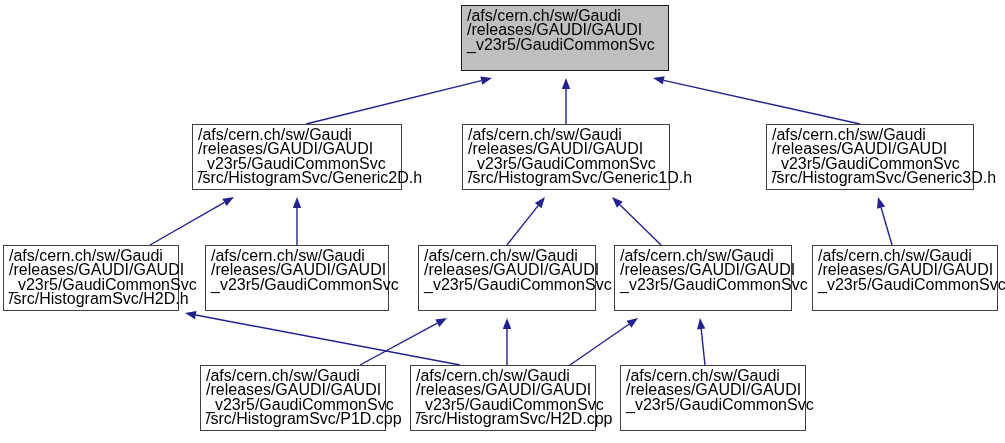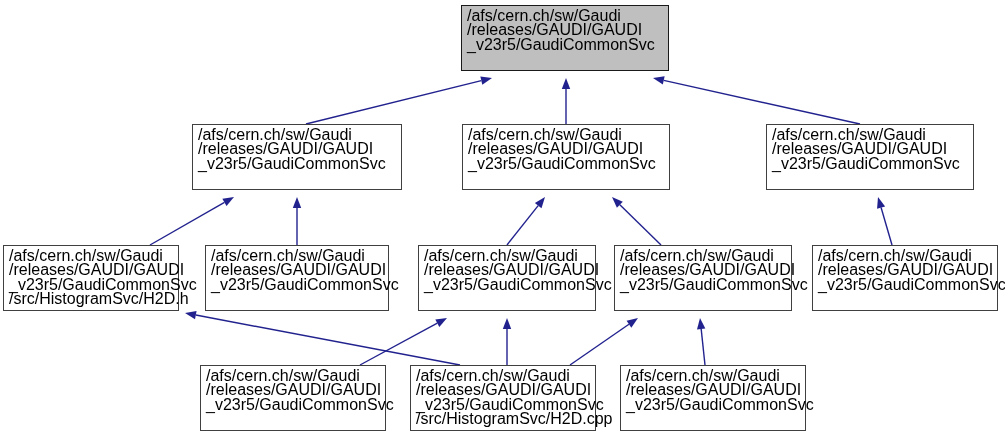--- a/index.html
+++ b/index.html
@@ -98,25 +98,25 @@
         <line x1="570" y1="365" x2="628.9510979438995" y2="324.2543881858341" stroke="#22228f" stroke-width="1.4"></line>
         <polygon points="638,318 631.3391370693998,327.70942351634517 626.5630588183992,320.79935285532304" fill="#22228f"></polygon>
       </g>
       <g>
         <line x1="705" y1="365" x2="701.1636466005288" y2="328.9382780449702" stroke="#22228f" stroke-width="1.4"></line>
         <polygon points="700,318 705.340080035881,328.4939766156774 696.9872131651765,329.382579474263" fill="#22228f"></polygon>
       </g>
     </svg>
   <div id="nodes-layer">
       <div class="node root" style="left: 461px; top: 5px; width: 208px; height: 66px; background: rgb(191, 191, 191);"><span class="line">/afs/cern.ch/sw/Gaudi</span><span class="line">/releases/GAUDI/GAUDI</span><span class="line">_v23r5/GaudiCommonSvc</span></div>
-      <div class="node" style="left: 192px; top: 124px; width: 210px; height: 66px; background: rgb(255, 255, 255); border-color: rgb(64, 64, 64);"><span class="line">/afs/cern.ch/sw/Gaudi</span><span class="line">/releases/GAUDI/GAUDI</span><span class="line">_v23r5/GaudiCommonSvc</span></div>
-      <div class="node" style="left: 462px; top: 124px; width: 208px; height: 66px; background: rgb(255, 255, 255); border-color: rgb(64, 64, 64);"><span class="line">/afs/cern.ch/sw/Gaudi</span><span class="line">/releases/GAUDI/GAUDI</span><span class="line">_v23r5/GaudiCommonSvc</span></div>
-      <div class="node" style="left: 766px; top: 124px; width: 208px; height: 66px; background: rgb(255, 255, 255); border-color: rgb(64, 64, 64);"><span class="line">/afs/cern.ch/sw/Gaudi</span><span class="line">/releases/GAUDI/GAUDI</span><span class="line">_v23r5/GaudiCommonSvc</span></div>
+      <div class="node" style="left: 192px; top: 124px; width: 210px; height: 66px; background: rgb(255, 255, 255); border-color: rgb(64, 64, 64);"><span class="line">/afs/cern.ch/sw/Gaudi</span><span class="line">/releases/GAUDI/GAUDI</span><span class="line">_v23r5/GaudiCommonSvc</span><span class="line">/src/HistogramSvc/Generic2D.h</span></div>
+      <div class="node" style="left: 462px; top: 124px; width: 208px; height: 66px; background: rgb(255, 255, 255); border-color: rgb(64, 64, 64);"><span class="line">/afs/cern.ch/sw/Gaudi</span><span class="line">/releases/GAUDI/GAUDI</span><span class="line">_v23r5/GaudiCommonSvc</span><span class="line">/src/HistogramSvc/Generic1D.h</span></div>
+      <div class="node" style="left: 766px; top: 124px; width: 208px; height: 66px; background: rgb(255, 255, 255); border-color: rgb(64, 64, 64);"><span class="line">/afs/cern.ch/sw/Gaudi</span><span class="line">/releases/GAUDI/GAUDI</span><span class="line">_v23r5/GaudiCommonSvc</span><span class="line">/src/HistogramSvc/Generic3D.h</span></div>
       <div class="node" style="left: 3px; top: 245px; width: 176px; height: 66px; background: rgb(255, 255, 255); border-color: rgb(64, 64, 64);"><span class="line">/afs/cern.ch/sw/Gaudi</span><span class="line">/releases/GAUDI/GAUDI</span><span class="line">_v23r5/GaudiCommonSvc</span><span class="line">/src/HistogramSvc/H2D.h</span></div>
       <div class="node" style="left: 205px; top: 245px; width: 184px; height: 66px; background: rgb(255, 255, 255); border-color: rgb(64, 64, 64);"><span class="line">/afs/cern.ch/sw/Gaudi</span><span class="line">/releases/GAUDI/GAUDI</span><span class="line">_v23r5/GaudiCommonSvc</span></div>
       <div class="node" style="left: 418px; top: 245px; width: 178px; height: 66px; background: rgb(255, 255, 255); border-color: rgb(64, 64, 64);"><span class="line">/afs/cern.ch/sw/Gaudi</span><span class="line">/releases/GAUDI/GAUDI</span><span class="line">_v23r5/GaudiCommonSvc</span></div>
       <div class="node" style="left: 614px; top: 245px; width: 178px; height: 66px; background: rgb(255, 255, 255); border-color: rgb(64, 64, 64);"><span class="line">/afs/cern.ch/sw/Gaudi</span><span class="line">/releases/GAUDI/GAUDI</span><span class="line">_v23r5/GaudiCommonSvc</span></div>
       <div class="node" style="left: 812px; top: 245px; width: 186px; height: 66px; background: rgb(255, 255, 255); border-color: rgb(64, 64, 64);"><span class="line">/afs/cern.ch/sw/Gaudi</span><span class="line">/releases/GAUDI/GAUDI</span><span class="line">_v23r5/GaudiCommonSvc</span></div>
-      <div class="node" style="left: 200px; top: 365px; width: 186px; height: 66px; background: rgb(255, 255, 255); border-color: rgb(64, 64, 64);"><span class="line">/afs/cern.ch/sw/Gaudi</span><span class="line">/releases/GAUDI/GAUDI</span><span class="line">_v23r5/GaudiCommonSvc</span></div>
+      <div class="node" style="left: 200px; top: 365px; width: 186px; height: 66px; background: rgb(255, 255, 255); border-color: rgb(64, 64, 64);"><span class="line">/afs/cern.ch/sw/Gaudi</span><span class="line">/releases/GAUDI/GAUDI</span><span class="line">_v23r5/GaudiCommonSvc</span><span class="line">/src/HistogramSvc/P1D.cpp</span></div>
       <div class="node" style="left: 410px; top: 365px; width: 186px; height: 66px; background: rgb(255, 255, 255); border-color: rgb(64, 64, 64);"><span class="line">/afs/cern.ch/sw/Gaudi</span><span class="line">/releases/GAUDI/GAUDI</span><span class="line">_v23r5/GaudiCommonSvc</span><span class="line">/src/HistogramSvc/H2D.cpp</span></div>
       <div class="node" style="left: 620px; top: 365px; width: 186px; height: 66px; background: rgb(255, 255, 255); border-color: rgb(64, 64, 64);"><span class="line">/afs/cern.ch/sw/Gaudi</span><span class="line">/releases/GAUDI/GAUDI</span><span class="line">_v23r5/GaudiCommonSvc</span></div>
     </div>
 </div>
 
 </body></html>

